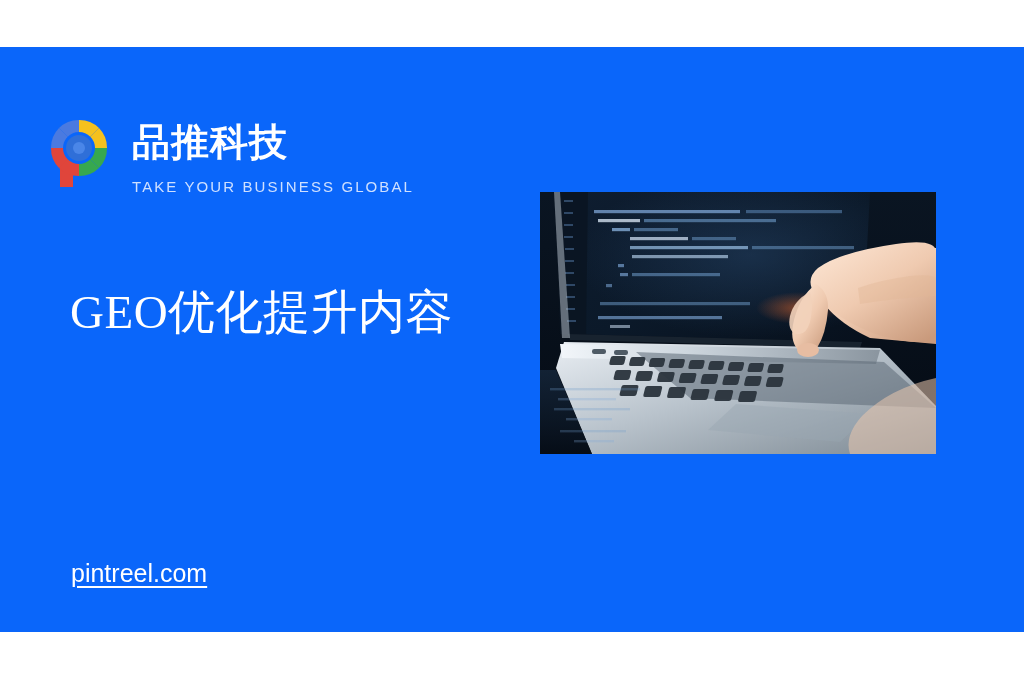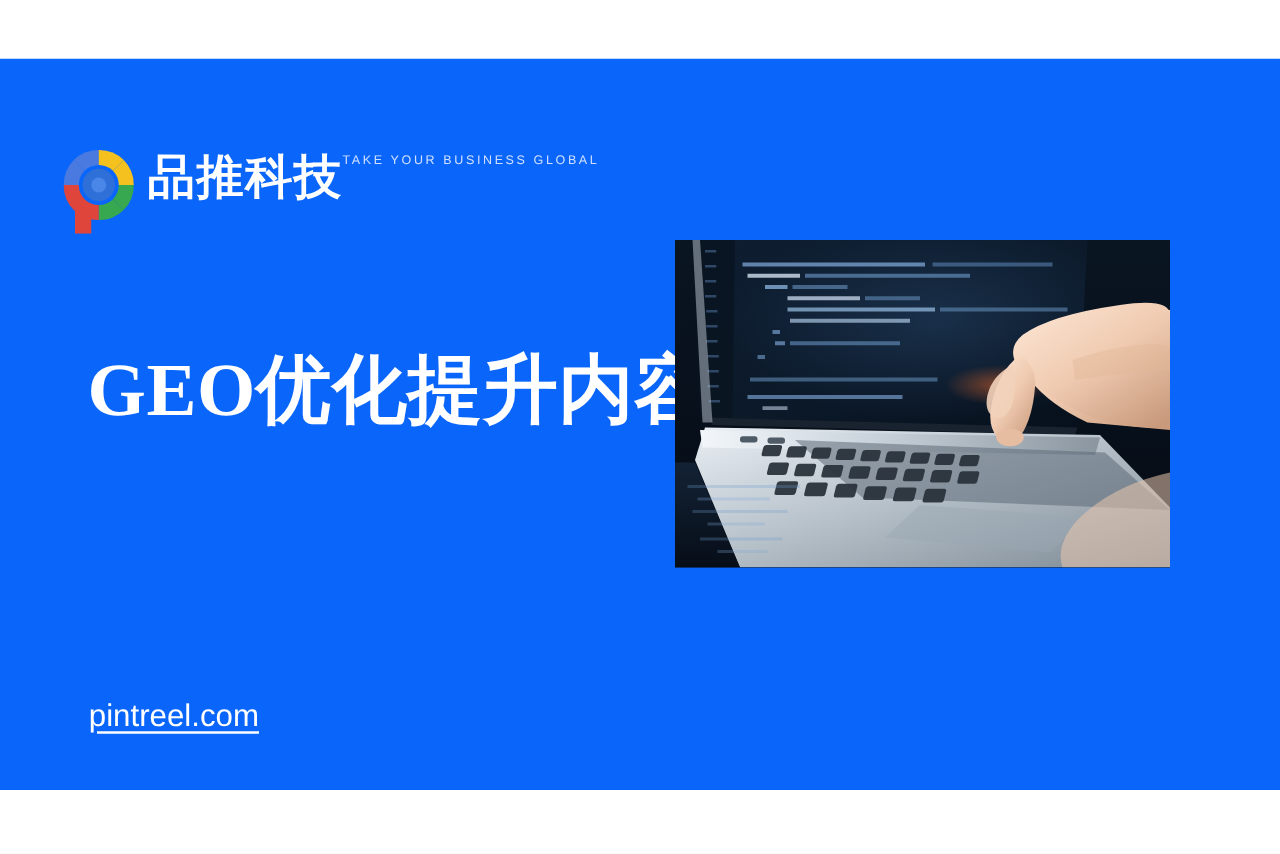--- a/index.html
+++ b/index.html
@@ -38,58 +38,59 @@
     align-items: flex-start;
   }
 
   .logo-mark {
     width: 62px;
     height: 70px;
     flex: 0 0 auto;
   }
 
   .logo-text-block {
-    margin-left: 8px;
+    margin-left: 22px;
     padding-top: 4px;
     display: flex;
-    flex-direction: row;
+    flex-direction: column;
+    gap: 16px;
   }
 
   .logo-name {
     font-family: "Liberation Sans", sans-serif;
     font-weight: bold;
     font-size: 38px;
     line-height: 42px;
     color: #ffffff;
     letter-spacing: 1px;
     white-space: nowrap;
   }
 
   .logo-tagline {
     font-family: "Liberation Sans", sans-serif;
-    font-size: 10px;
+    font-size: 15px;
     line-height: 14px;
     color: #cfe0ff;
     letter-spacing: 2.1px;
     white-space: nowrap;
     margin-top: 1px;
   }
 
   
   .headline {
     position: absolute;
     left: 70px;
     top: 281px;
     width: 470px;
   }
 
   .headline-line {
     font-family: "Liberation Serif", "DejaVu Serif", serif;
-    font-weight: bold;
-    font-size: 60px;
+    font-weight: normal;
+    font-size: 47px;
     line-height: 62px;
     color: #ffffff;
     letter-spacing: 0.5px;
     white-space: nowrap;
   }
 
   
   .site-url {
     position: absolute;
     left: 71px;

